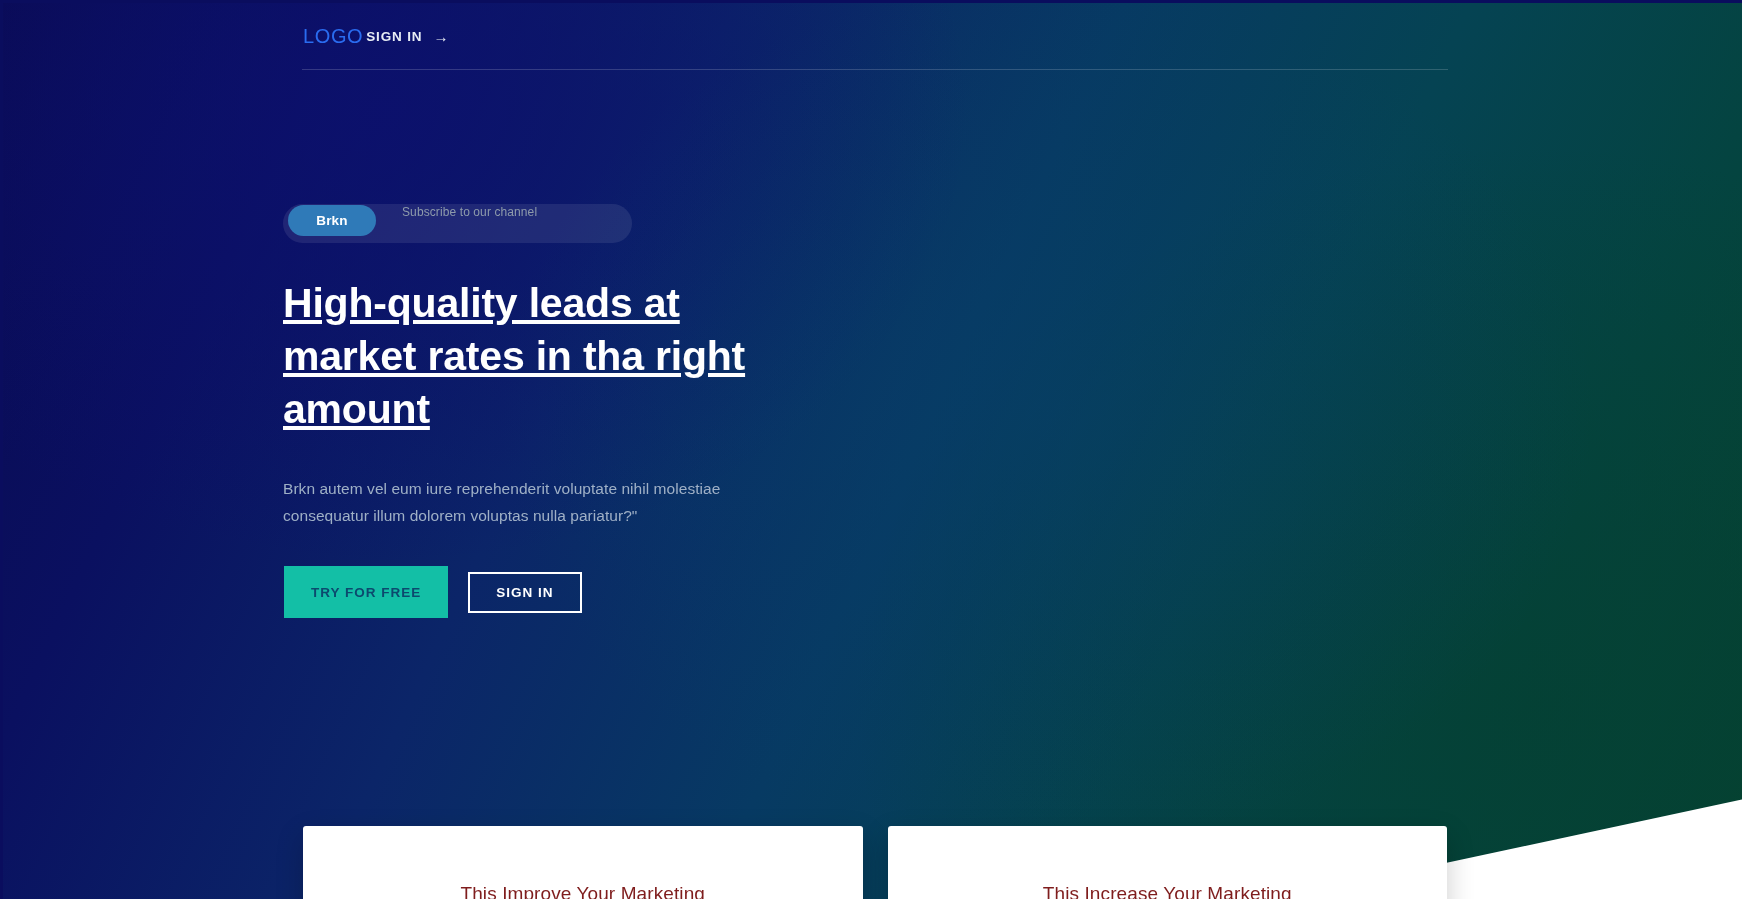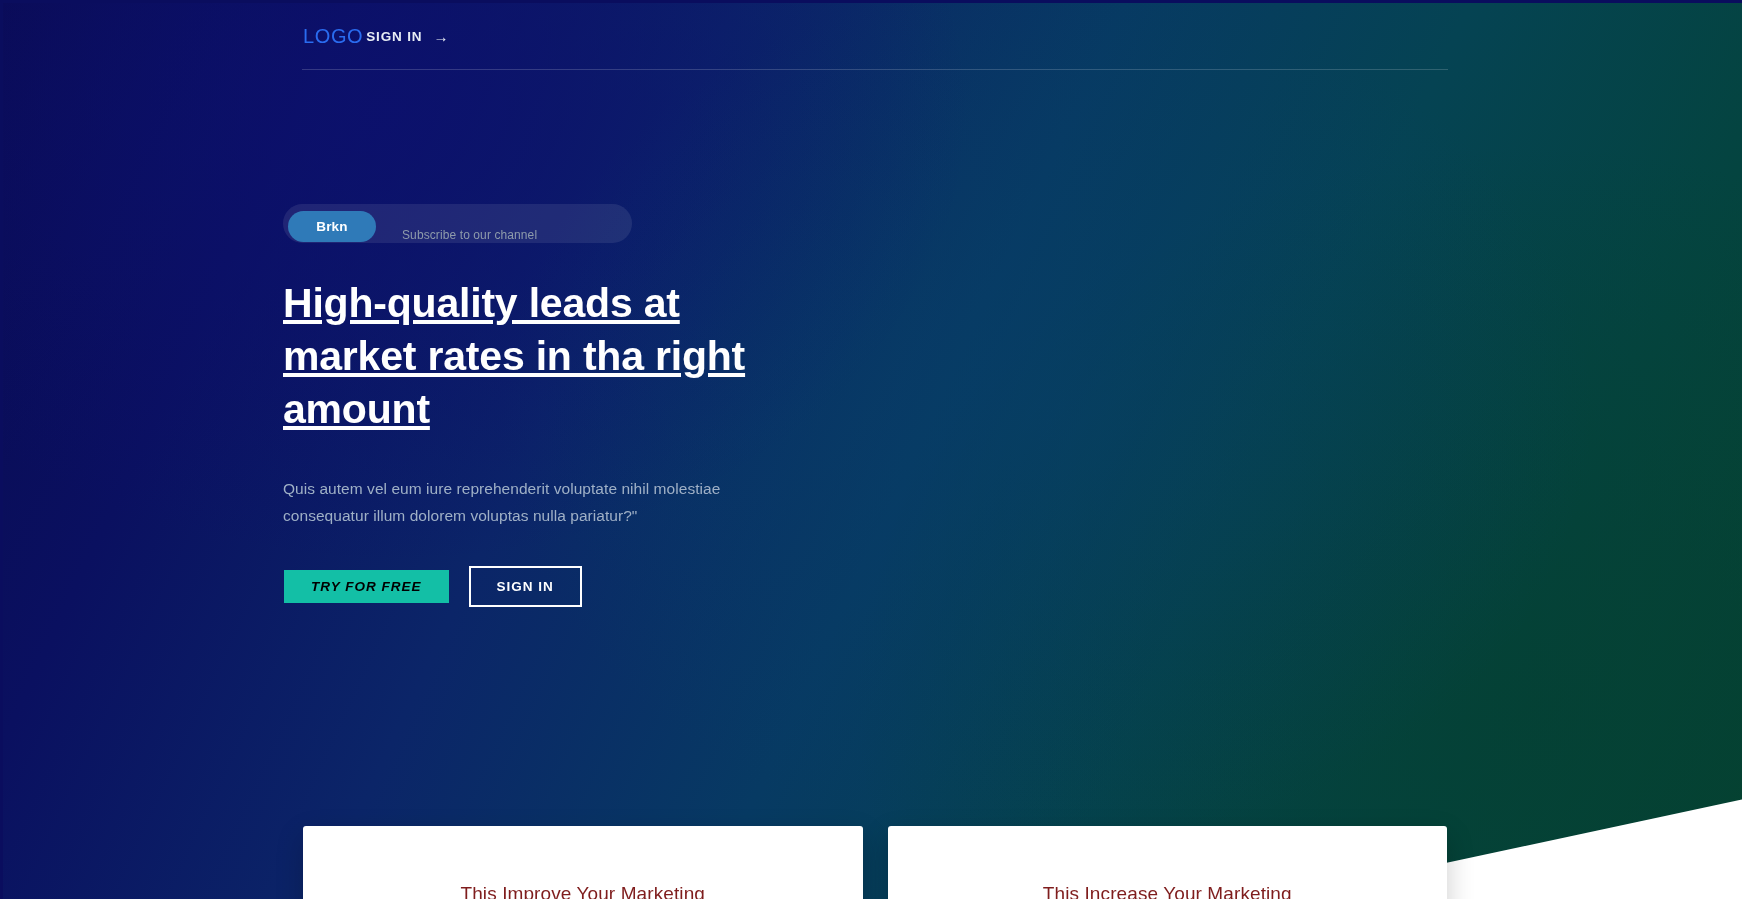--- a/index.html
+++ b/index.html
@@ -106,21 +106,21 @@
     line-height:1;
     color:#e8edf5;
   }
 
   
   .hero{ top:66px; }
 
   .pill{
     position:absolute;
     left:-20px; top:133px;
-    display:flex; align-items:flex-end;
+    display:flex; align-items:flex-start;
     height:39px;
     padding:0 22px 0 4px;
     border-radius:20px;
     background:rgba(255,255,255,.085);
     width:349px;
   }
   .pill-badge{
     height:31px;
     min-width:88px;
     border-radius:16px;
@@ -168,26 +168,25 @@
   }
   .btn{
     font-size:13.5px;
     font-weight:700;
     letter-spacing:1px;
     cursor:pointer;
     display:flex; align-items:center; justify-content:center;
     white-space:nowrap;
   }
   .btn-primary{
-    height:33px;
+    height:52px;
     padding:0 27px;
     background:#13bfa6;
-    color:#000000;
+    color:#0c4a6e;
     border:none;
-    font-style:italic;
   }
   .btn-ghost{
     height:41px;
     padding:0 26px;
     background:transparent;
     color:#ffffff;
     border:2px solid #ffffff;
   }
 
   
@@ -242,21 +241,21 @@
 
   <div class="container hero">
 
     <div class="pill">
       <div class="pill-badge">Brkn</div>
       <div class="pill-text">Subscribe to our channel</div>
     </div>
 
     <h1 class="hero-title">High-quality leads at market rates in tha right amount</h1>
 
-    <p class="hero-sub">Quis autem vel eum iure reprehenderit voluptate nihil molestiae consequatur illum dolorem voluptas nulla pariatur?"</p>
+    <p class="hero-sub">Brkn autem vel eum iure reprehenderit voluptate nihil molestiae consequatur illum dolorem voluptas nulla pariatur?"</p>
 
     <div class="cta-row">
       <button class="btn btn-primary">TRY FOR FREE</button>
       <button class="btn btn-ghost">SIGN IN</button>
     </div>
 
   </div>
 
   <div class="cards">
     <div class="card">

